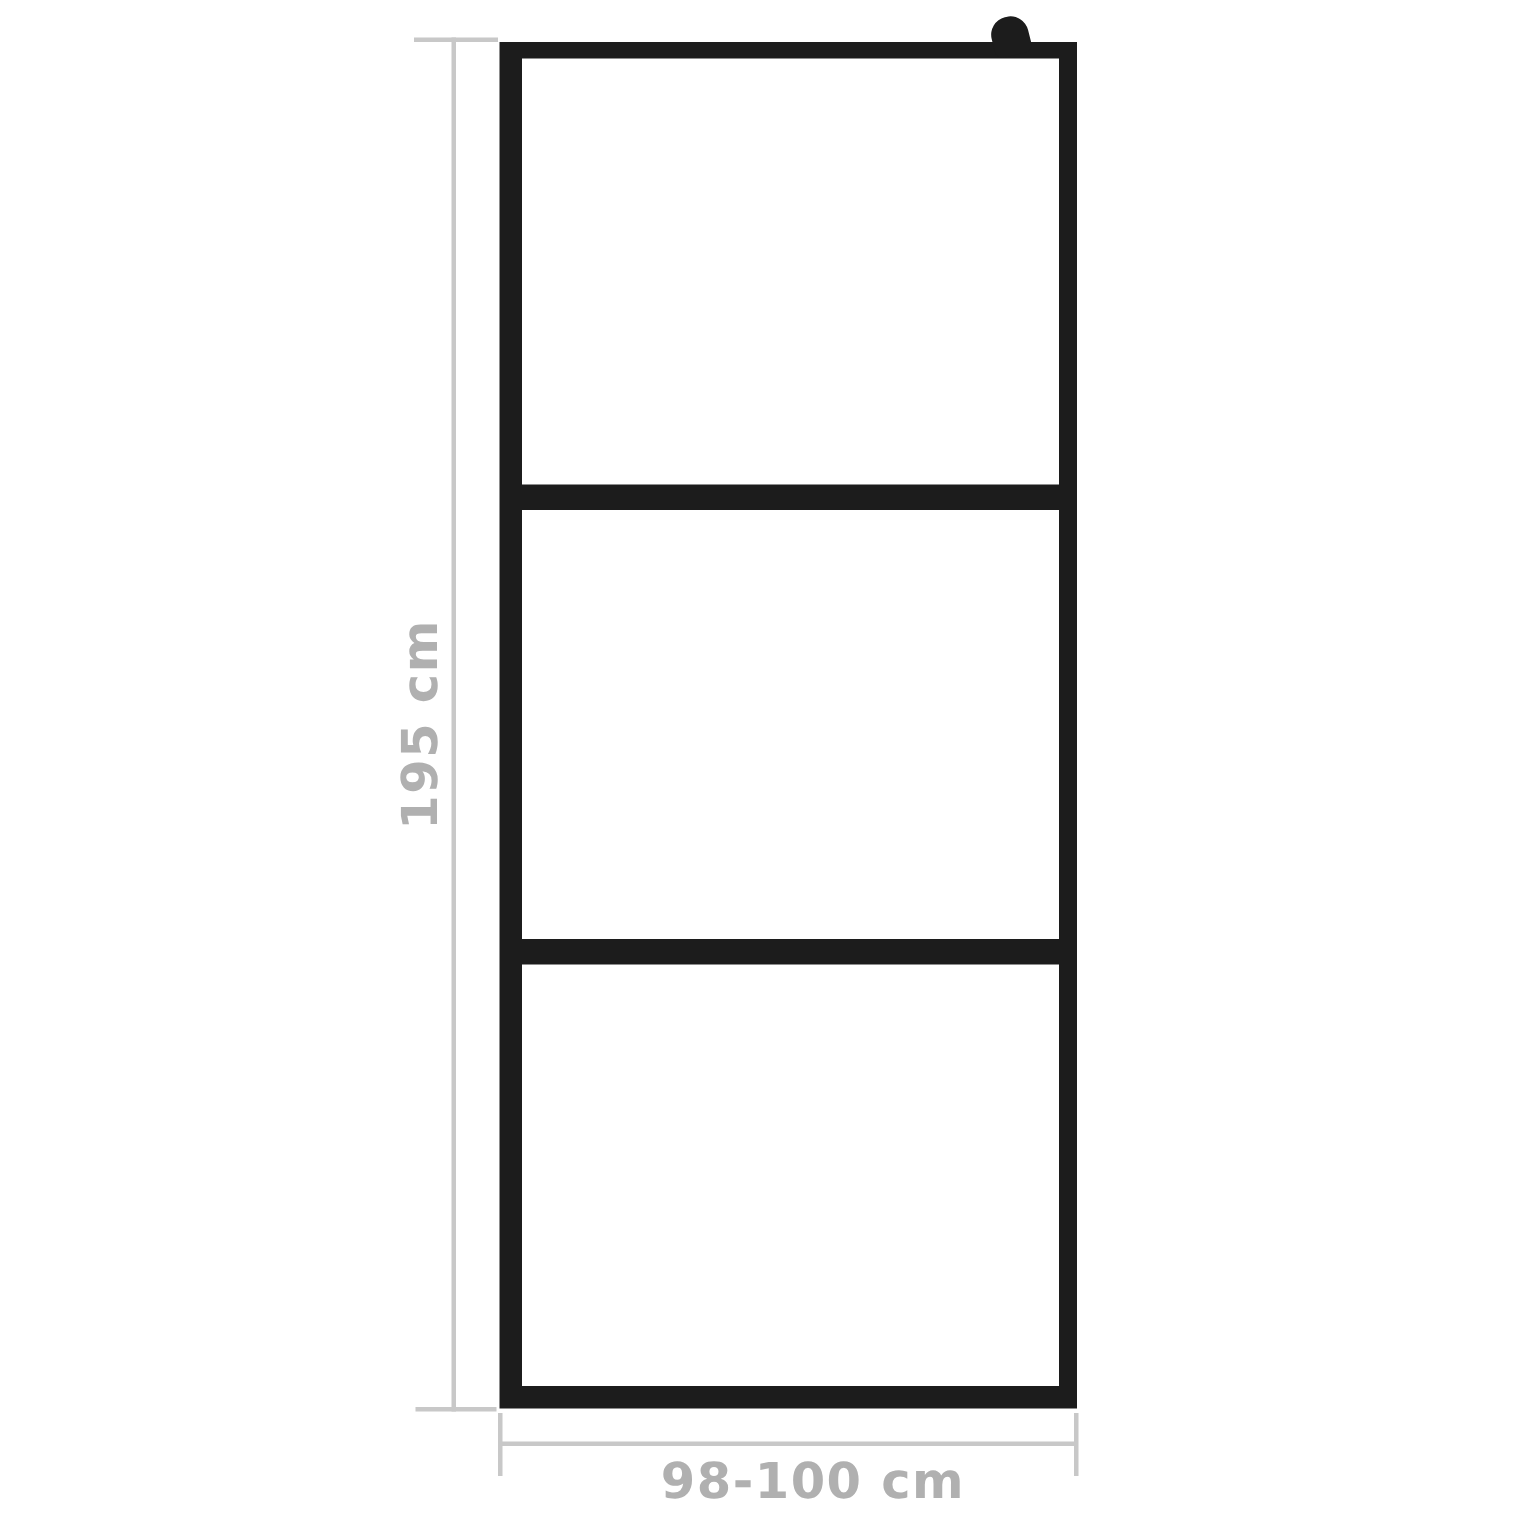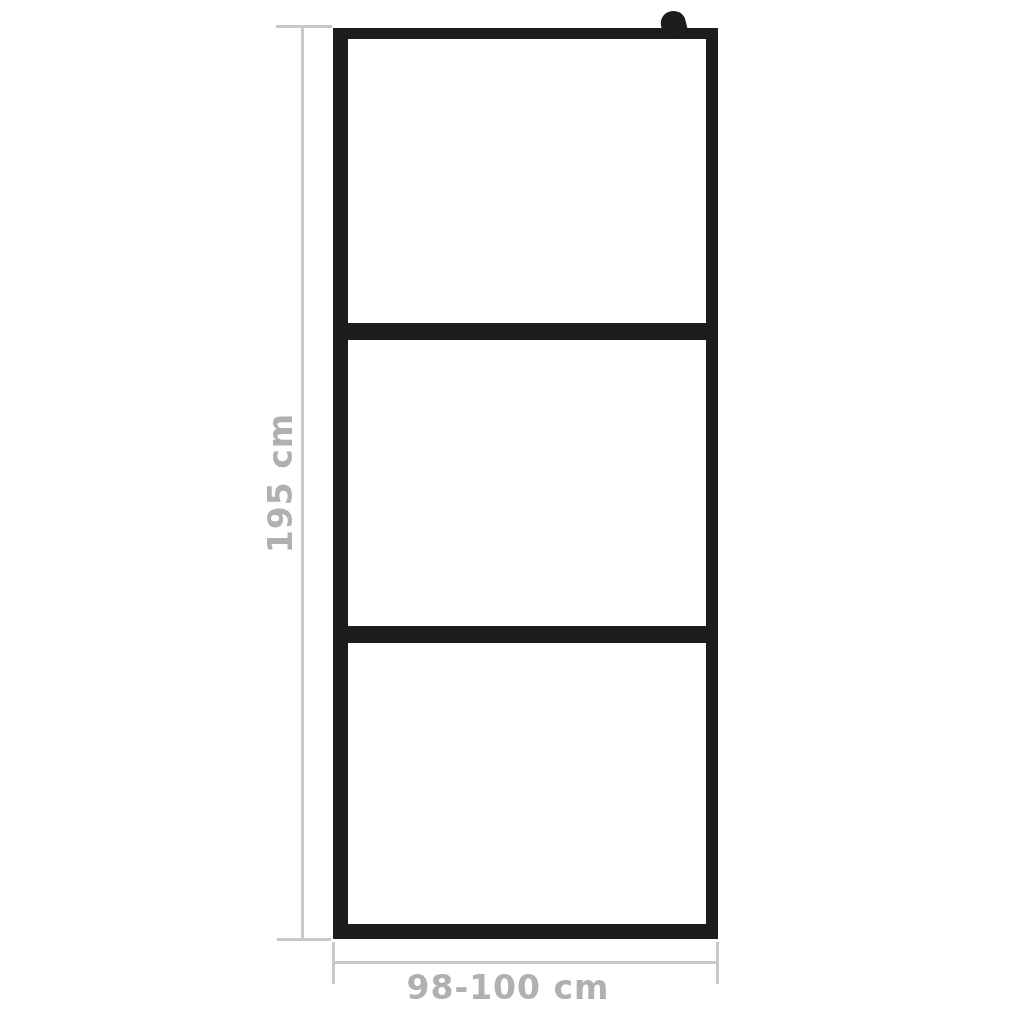--- a/index.html
+++ b/index.html
@@ -66,21 +66,21 @@
     font-weight:bold;
     font-size:33px;
     letter-spacing:1px;
     white-space:nowrap;
   }
   .height-label{
     left:280px;top:483px;
     transform:translate(-50%,-50%) rotate(-90deg);
   }
   .width-label{
-    left:508px;top:987px;
+    left:542px;top:987px;
     transform:translate(-50%,-50%);
   }
 </style>
 </head>
 <body>
 
 <div class="canvas">
 
   <div class="abs dimline v-dim-line"></div>
   <div class="abs dimline v-dim-cap-top"></div>

